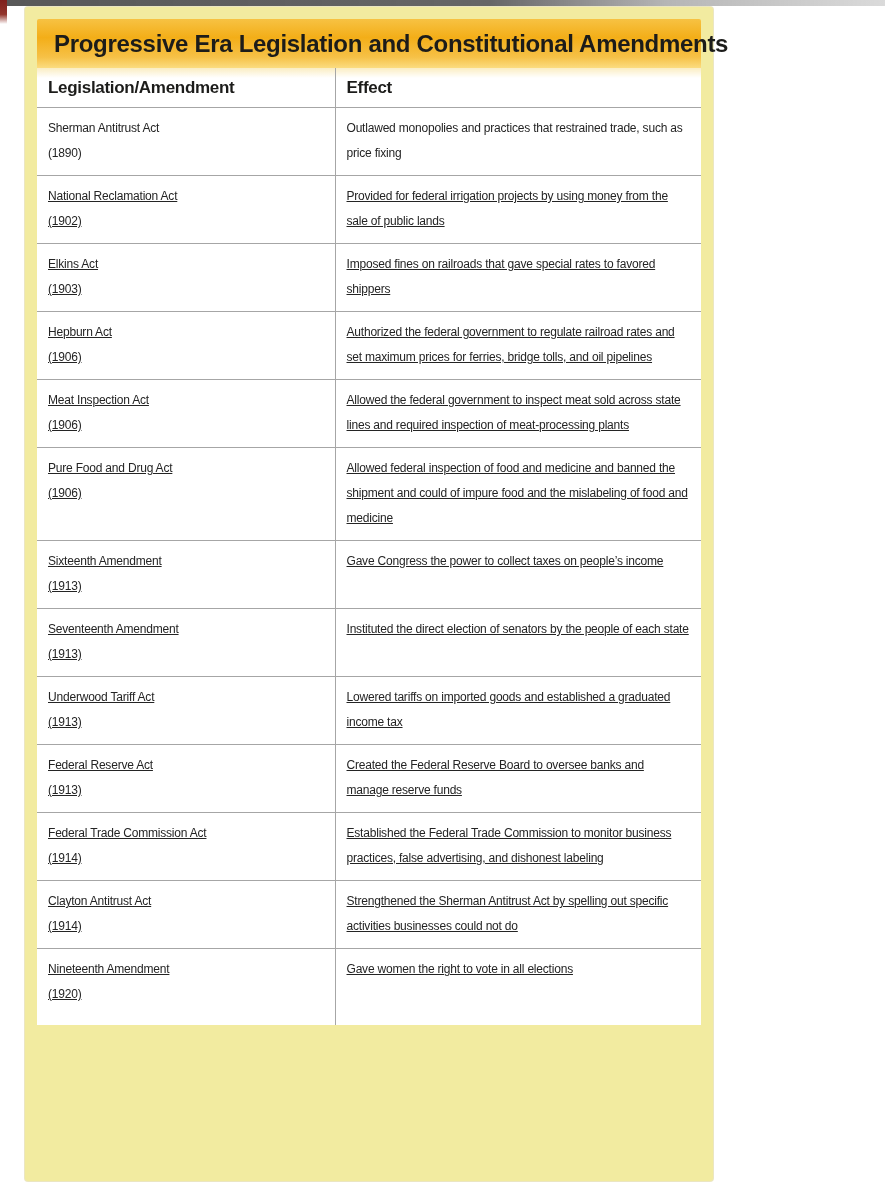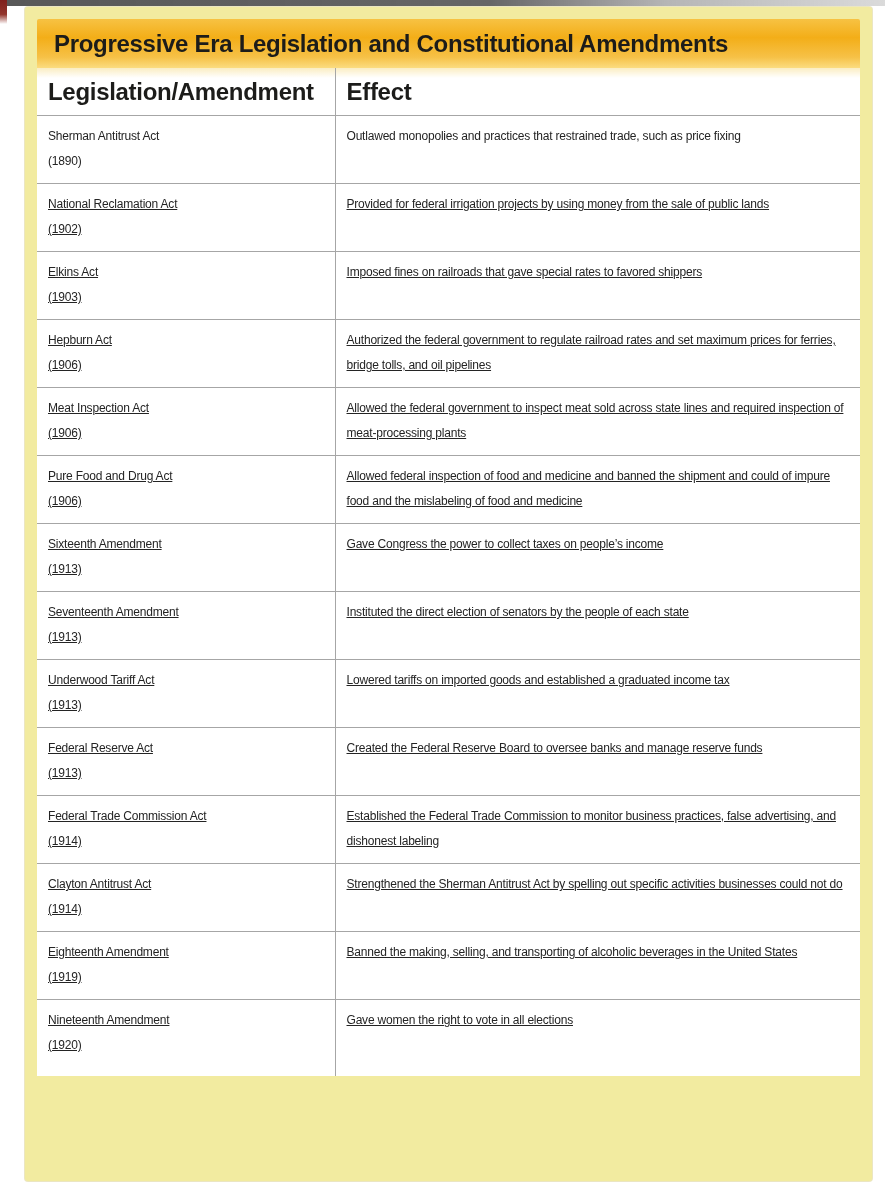--- a/index.html
+++ b/index.html
@@ -31,21 +31,21 @@
   }
   .artifact-corner {
     position: absolute; left: 0; top: 0;
     width: 7px; height: 24px;
     background: linear-gradient(180deg, #7E201D 0%, #93352c 60%, rgba(147,53,44,0) 100%);
     filter: blur(.4px);
   }
   .frame {
     position: absolute;
     left: 25px; top: 7px;
-    width: 847px;
+    width: 688px;
     min-height: 1174px;
     background: var(--frame-yellow);
     border-radius: 3px;
     padding: 12px 12px 13px 12px;
     box-shadow: 0 0 0 1px rgba(210,200,120,.45);
   }
   .title-bar {
     background: linear-gradient(180deg,
       var(--title-gold-top) 0%,
       var(--title-gold-mid) 38%,
@@ -66,21 +66,21 @@
     width: 100%;
     border-collapse: collapse;
     background: #ffffff;
     table-layout: fixed;
   }
   col.col-name { width: 298px; }
   thead th {
     background: linear-gradient(180deg, var(--header-fade) 0%, #ffffff 10px);
     text-align: left;
     vertical-align: middle;
-    font-size: 24px;
+    font-size: 17px;
     font-weight: 700;
     letter-spacing: -0.3px;
     color: #1c1c1a;
     padding: 10px 12px 9px 11px;
     border-bottom: 1px solid var(--grid-gray);
   }
   thead th:first-child { border-right: 1px solid var(--grid-gray); }
   tbody td {
     vertical-align: top;
     font-size: 12px;
@@ -194,27 +194,20 @@
         </tr>
         <tr>
           <td>
             <div>Clayton Antitrust Act</div>
             <div>(1914)</div>
           </td>
           <td>Strengthened the Sherman Antitrust Act by spelling out specific activities businesses could not do</td>
         </tr>
         <tr>
           <td>
-            <div>Eighteenth Amendment</div>
-            <div>(1919)</div>
-          </td>
-          <td>Banned the making, selling, and transporting of alcoholic beverages in the United States</td>
-        </tr>
-        <tr>
-          <td>
             <div>Nineteenth Amendment</div>
             <div>(1920)</div>
           </td>
           <td>Gave women the right to vote in all elections</td>
         </tr>
       </tbody>
   </table>
 </div>
 
 </body></html>

